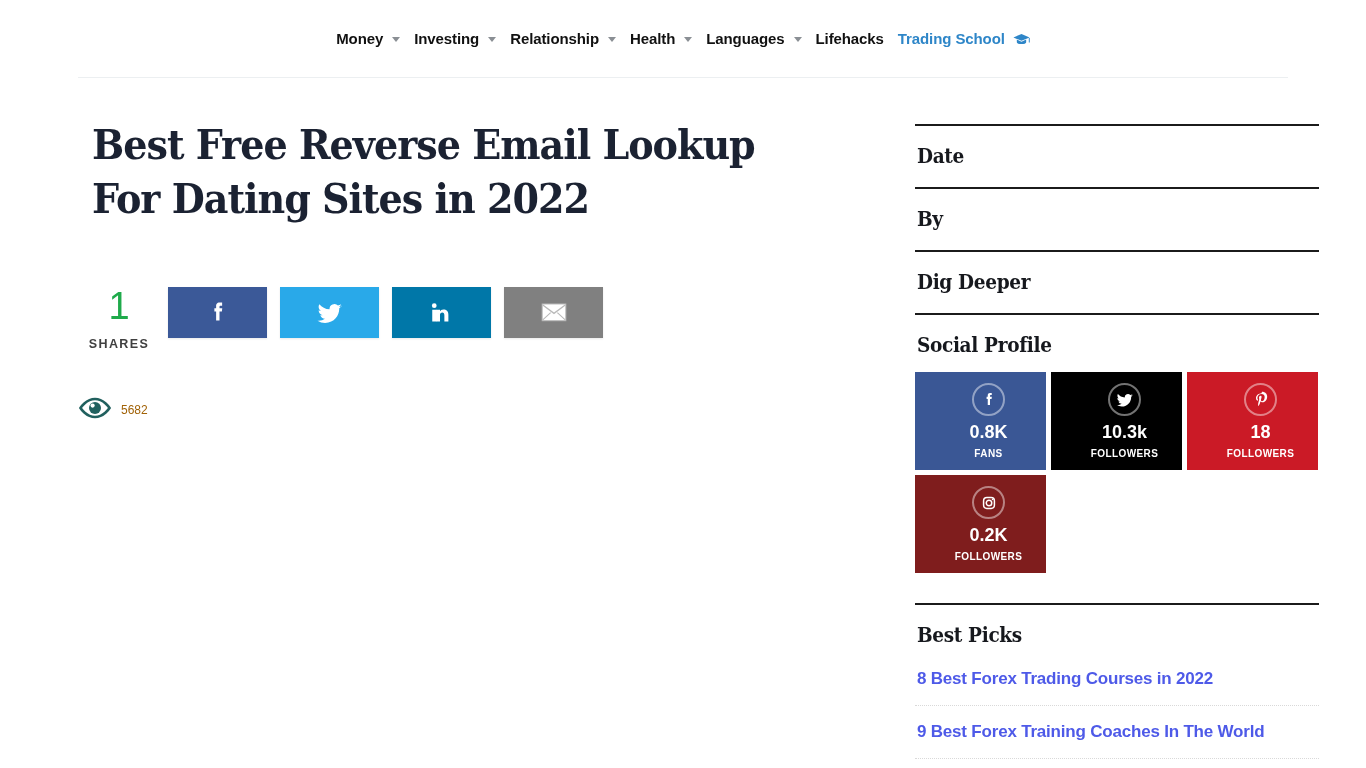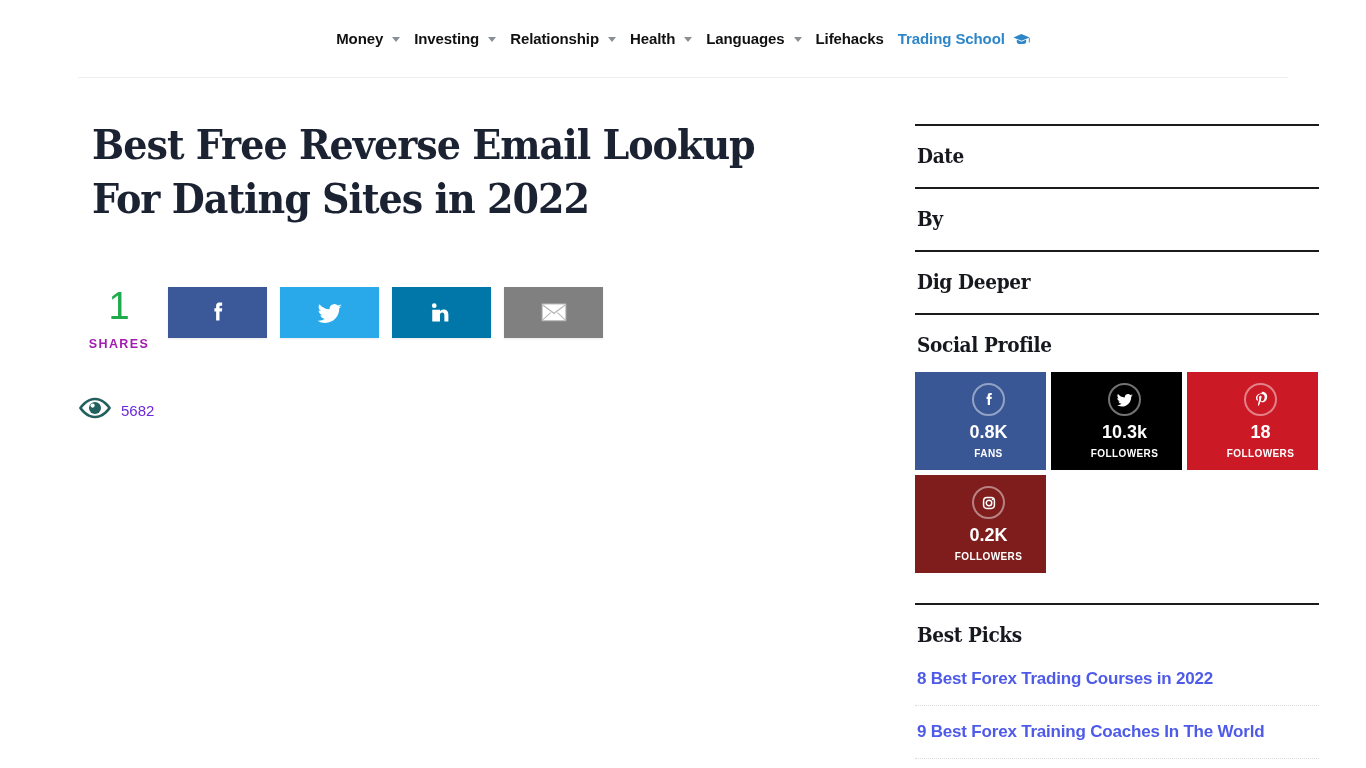--- a/index.html
+++ b/index.html
@@ -66,37 +66,37 @@
     display: flex; align-items: flex-start;
   }
   .share-count {
     width: 82px; text-align: center; padding-top: 0px;
   }
   .share-count .num {
     font-size: 38px; line-height: 38px; font-weight: normal;
     color: #1faa4b; font-family: "Liberation Sans", sans-serif;
   }
   .share-count .lbl {
-    font-size: 12.5px; font-weight: bold; color: #a21caf; letter-spacing: 1.4px;
+    font-size: 12.5px; font-weight: bold; color: #404040; letter-spacing: 1.4px;
     margin-top: 12px;
   }
   .share-btns { display: flex; gap: 13px; margin-left: 8px; }
   .share-btn {
     width: 99px; height: 51px; display: flex; align-items: center; justify-content: center;
     cursor: pointer;
     box-shadow: 0 1px 2px rgba(0,0,0,0.09);
   }
   .share-btn svg { display:block; }
 
   
   .views {
     position: absolute; left: 78px; top: 397px;
     display: flex; align-items: center; gap: 9px;
   }
-  .views .count { color: #6d28d9; font-size: 15px; }
+  .views .count { color: #a16207; font-size: 12px; }
 
   
   .sidebar {
     position: absolute; left: 915px; top: 124px; width: 404px;
   }
   .sb-block { border-top: 2px solid #1b1b1b; }
   .sb-head {
     font-family: "DejaVu Serif", serif;
     font-weight: bold;
     font-size: 19.5px;

